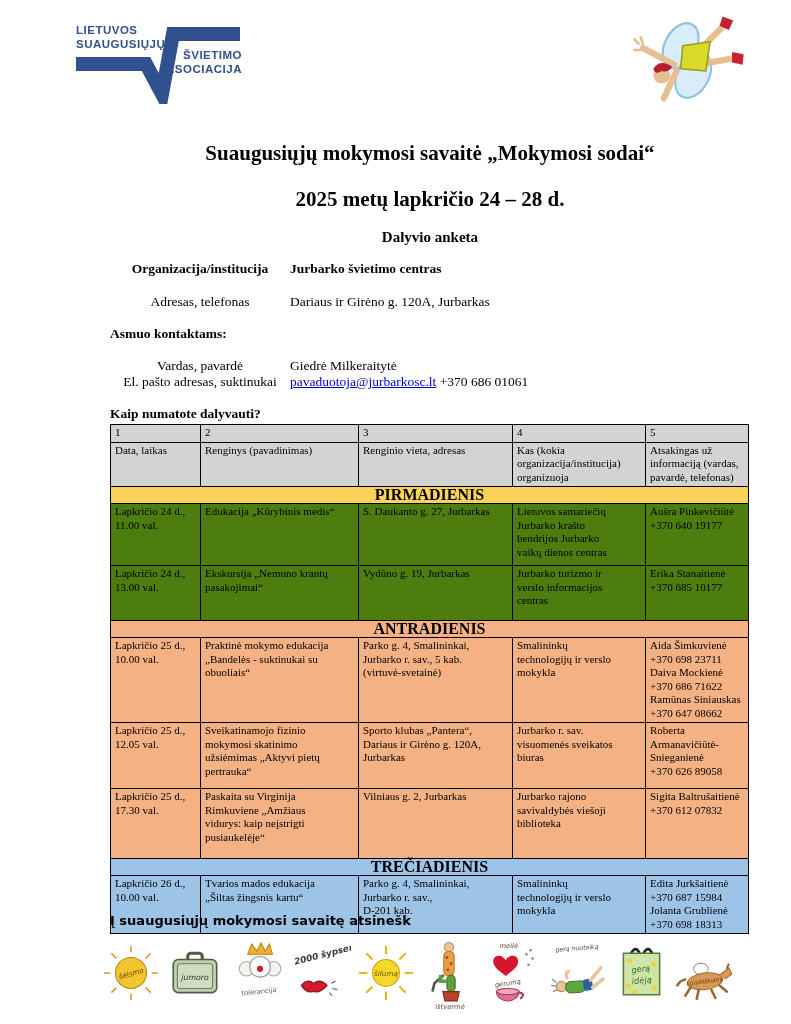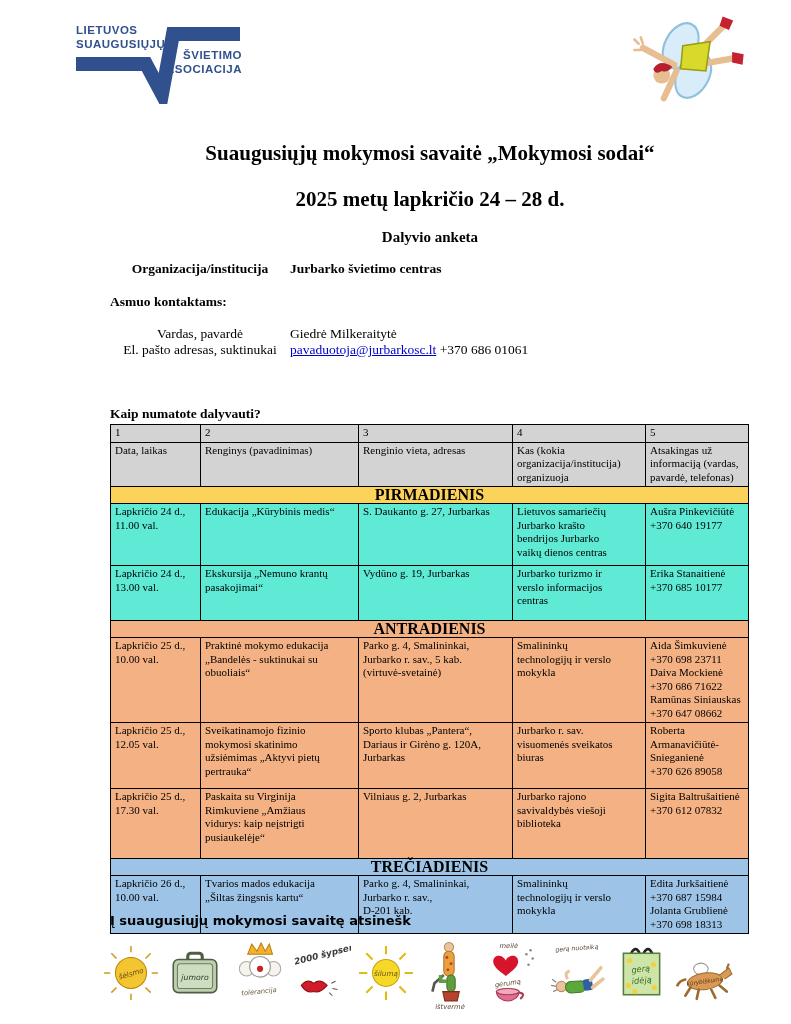--- a/index.html
+++ b/index.html
@@ -28,21 +28,21 @@
   .table-block { position:absolute; top:406px; left:110px; width:738px; }
   .question { font-weight:bold; font-size:13.5px; margin:0 0 2px 0; }
   table { border-collapse:collapse; width:638px; font-size:11px; line-height:13.5px; table-layout:fixed; }
   td, th { border:1px solid #000; padding:1px 4px 2px 4px; vertical-align:top; text-align:left; font-weight:normal; white-space:pre-line; }
   .hdr td { background:#d3d3d3; }
   .numrow td { height:15px; }
   .band td { text-align:center; font-weight:bold; font-size:16px; height:17px; padding:1px;margin-left:28px; }
   .band-y td { background:#fbd35b; }
   .band-o td { background:#f4b183; }
   .band-b td { background:#9dc3e6; }
-  .sec-y td { background:#5eead4; }
+  .sec-y td { background:#4d7c0f; }
   .sec-o td { background:#f4b183; }
   .sec-b td { background:#9dc3e6; }
   .rh1 { height:62px; } .rh2 { height:55px; } .rh3 { height:80px; }
   .rh4 { height:66px; } .rh5 { height:70px; } .rh6 { height:50px; }
   
   .footer-note { position:absolute; top:913px; left:110px; font-family:"DejaVu Sans", sans-serif; font-weight:bold; font-size:13px; }
   .icons-row { position:absolute; top:937px; left:102px; width:632px; display:flex; justify-content:space-between; align-items:flex-start; }
   .art { width:58px; height:74px; flex:0 0 58px; }
   .hand { font-family:"DejaVu Sans", sans-serif; font-style:italic; }
 </style>
@@ -77,20 +77,24 @@
   <div class="title-block">
     <h1 class="title-main">Suaugusiųjų mokymosi savaitė „Mokymosi sodai“</h1>
     <h2 class="title-date">2025 metų lapkričio 24 – 28 d.</h2>
     <h3 class="title-sub">Dalyvio anketa</h3>
   </div>
 
   <div class="form-block">
     <div class="form-row mb15">
       <div class="form-label bold">Organizacija/institucija</div>
       <div class="bold">Jurbarko švietimo centras</div>
+    </div>
+    <div class="form-row mb14">
+      <div class="form-label">Adresas, telefonas</div>
+      <div>Dariaus ir Girėno g. 120A, Jurbarkas</div>
     </div>
     <div class="form-row mb14">
       <div class="bold">Asmuo kontaktams:</div>
     </div>
     <div class="form-row">
       <div class="form-label">Vardas, pavardė</div>
       <div>Giedrė Milkeraitytė</div>
     </div>
     <div class="form-row">
       <div class="form-label">El. pašto adresas, suktinukai</div>

